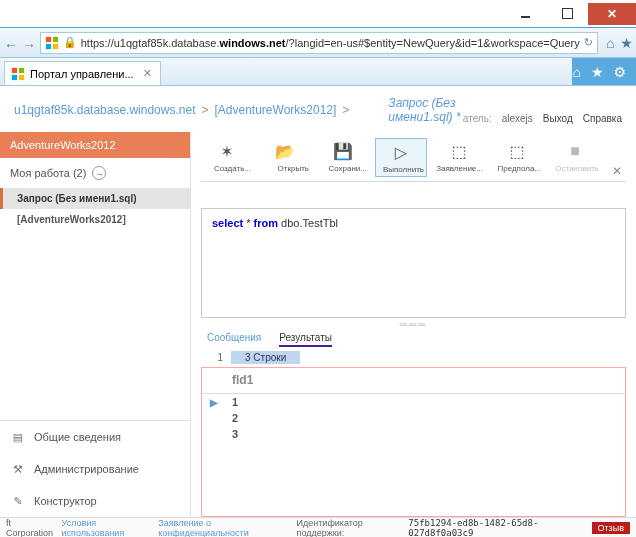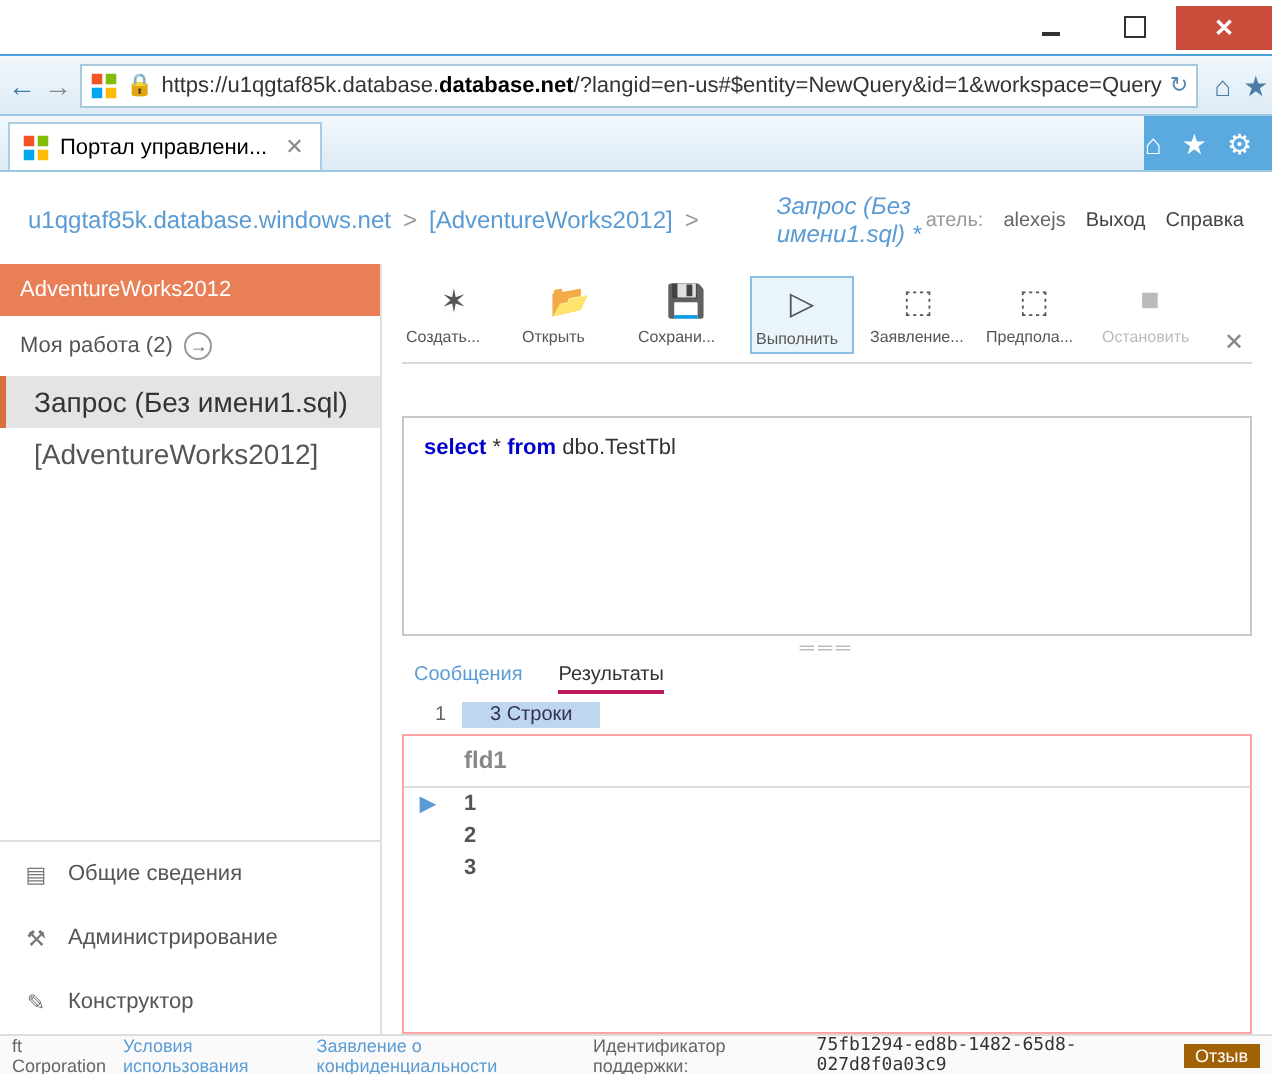--- a/index.html
+++ b/index.html
@@ -28,86 +28,86 @@
 
 .tabrow { height: 28px; background: linear-gradient(#f2f8fc, #dceaf5); border-bottom: 1px solid #9cc8e4; display: flex; align-items: flex-end; padding-left: 4px; }
 .tab { height: 24px; background: #fff; border: 1px solid #aacce4; border-bottom: none; display: flex; align-items: center; padding: 0 8px 0 6px; gap: 5px; font-size: 11px; }
 .favicon { width: 14px; height: 14px; display: flex; align-items: center; justify-content: center; }
 .favicon svg { width: 14px; height: 14px; }
 .tab-close { color: #888; margin-left: 4px; font-size: 11px; }
 .right-tools { margin-left: auto; display: flex; gap: 10px; padding-right: 10px; color: #fff; align-items: center; height: 100%; background: #5aaae0; }
 .right-tools span { font-size: 14px; }
 
 
-.page-header { padding: 10px 14px 8px; display: flex; align-items: center; font-size: 12px; }
+.page-header { padding: 10px 14px 8px; display: flex; align-items: flex-end; font-size: 12px; }
 .breadcrumb { color: #5a9bd4; display: flex; gap: 6px; align-items: center; }
 .breadcrumb .sep { color: #999; }
 .breadcrumb .current { font-style: italic; margin-left: 33px; }
 .spacer { flex: 1; }
 .user-block { font-size: 10px; color: #666; display: flex; gap: 10px; align-items: center; }
 .user-block .label { color: #999; }
 .user-block .link { color: #444; cursor: pointer; }
 
 
 .main { flex: 1; display: flex; overflow: hidden; }
 
 
 .sidebar { width: 191px; display: flex; flex-direction: column; border-right: 1px solid #e0e0e0; }
 .sb-header { background: #e87f56; color: #fff; height: 26px; display: flex; align-items: center; padding: 0 10px; font-size: 11px; }
 .sb-subhead { padding: 8px 10px; font-size: 11px; color: #555; display: flex; align-items: center; gap: 6px; }
 .sb-arrow { width: 14px; height: 14px; border: 1px solid #999; border-radius: 50%; display: inline-flex; align-items: center; justify-content: center; font-size: 9px; color: #666; }
 .sb-items { flex: 1; }
-.sb-item { padding: 5px 10px 5px 14px; font-size: 14px; color: #555; cursor: pointer; border-left: 3px solid transparent; }
+.sb-item { padding: 5px 10px 5px 14px; font-size: 10px; color: #555; cursor: pointer; border-left: 3px solid transparent; font-weight: bold; }
 .sb-item.active { background: #e4e4e4; border-left: 3px solid #d87040; color: #333; }
 .sb-bottom { border-top: 1px solid #e0e0e0; }
 .sb-bottom-item { padding: 8px 10px; font-size: 11px; color: #555; display: flex; align-items: center; gap: 8px; cursor: pointer; }
 .sb-bottom-item .icn { width: 16px; height: 16px; display: inline-flex; align-items: center; justify-content: center; color: #777; }
 
 
 .content { flex: 1; display: flex; flex-direction: column; padding: 6px 10px 0; }
 
 
 .toolbar { display: flex; gap: 6px; border-bottom: 1px solid #d9d9d9; padding-bottom: 4px; position: relative; }
 .tb-btn { width: 52px; display: flex; flex-direction: column; align-items: center; gap: 2px; cursor: pointer; padding: 2px; }
 .tb-btn.sel { border: 1px solid #8cbfe6; background: #eaf4fb; }
 .tb-btn .tb-icon { width: 24px; height: 22px; display: flex; align-items: center; justify-content: center; color: #555; font-size: 16px; }
 .tb-btn.disabled { opacity: 0.4; cursor: default; }
-.tb-label { font-size: 8px; color: #555; text-align: left; white-space: nowrap; overflow: hidden; width: 100%; }
+.tb-label { font-size: 8px; color: #555; text-align: right; white-space: nowrap; overflow: hidden; width: 100%; }
 .close-x { position: absolute; right: 4px; top: 26px; color: #888; font-size: 12px; cursor: pointer; }
 
 
 .sql-box { margin-top: 26px; border: 1px solid #c8c8c8; height: 110px; padding: 8px 10px; font-family: Consolas, monospace; font-size: 11px; color: #333; background: #fff; }
 .kw-blue { color: #0000cc; font-weight: bold; }
 
 
 .drag-handle { height: 12px; display: flex; align-items: center; justify-content: center; color: #bbb; font-size: 10px; letter-spacing: 2px; }
 
 
 .rtabs { display: flex; gap: 18px; padding: 2px 0 4px 6px; font-size: 10px; }
 .rtab { color: #5a9bd4; cursor: pointer; padding-bottom: 2px; }
-.rtab.active { color: #333; border-bottom: 2px solid #be185d; }
+.rtab.active { color: #333; border-bottom: 2px solid #4c1d95; }
 
 
 .rowcount { display: flex; align-items: center; font-size: 10px; }
 .rowcount .num { width: 30px; text-align: right; padding-right: 8px; color: #666; }
 .rowcount .bar { background: #bed6ee; padding: 1px 14px; color: #335; }
 
 
 .grid { border: 1px solid #fca5a5; flex: 1; min-height: 110px; margin-top: 3px; font-size: 11px; overflow: hidden; font-weight: bold; }
 .grid-head { padding: 5px 8px 6px 30px; color: #888; border-bottom: 1px solid #ddd; font-size: 12px; }
 .grid-row { display: flex; align-items: center; padding: 2px 8px; color: #555; font-size: 11px; }
 .grid-row .ind { width: 18px; color: #5a9bd4; font-size: 10px; }
 .grid-row .val { padding-left: 4px; }
 
 
 .footer { height: 20px; border-top: 1px solid #ddd; display: flex; align-items: center; font-size: 9px; padding: 0 6px; gap: 6px; background: #fafafa; }
 .footer .flink { color: #5a9bd4; cursor: pointer; }
 .footer .flabel { color: #666; }
 .footer .fid { color: #333; font-family: Consolas, monospace; }
-.footer .fbtn { background: #a16207; color: #fff; padding: 1px 6px; cursor: pointer; margin-left: auto; }
+.footer .fbtn { background: #b91c1c; color: #fff; padding: 1px 6px; cursor: pointer; margin-left: auto; }
 </style>
 </head>
 <body>
 
 <div class="titlebar">
   <div class="win-btns">
     <div class="win-btn min"></div>
     <div class="win-btn max"></div>
     <div class="win-btn close"></div>
   </div>
@@ -120,21 +120,21 @@
     <span class="favicon">
       <svg viewBox="0 0 16 16">
           <rect x="1" y="1" width="6" height="6" fill="#f35325"></rect>
           <rect x="9" y="1" width="6" height="6" fill="#81bc06"></rect>
           <rect x="1" y="9" width="6" height="6" fill="#05a6f0"></rect>
           <rect x="9" y="9" width="6" height="6" fill="#ffba08"></rect>
         </svg>
     </span>
     <span class="lock-icon">🔒</span>
     <span class="url-text">
-      <span>https://u1qgtaf85k.database.</span><span class="host">database.net</span><span>/?langid=en-us#$entity=NewQuery&amp;id=1&amp;workspace=Query</span>
+      <span>https://u1qgtaf85k.database.</span><span class="host">windows.net</span><span>/?langid=en-us#$entity=NewQuery&amp;id=1&amp;workspace=Query</span>
     </span>
     <span style="color:#5a8ab0">↻</span>
   </div>
   <div class="addrbar-tools">
     <span>⌂</span>
     <span>★</span>
 
   </div>
 </div>
 

